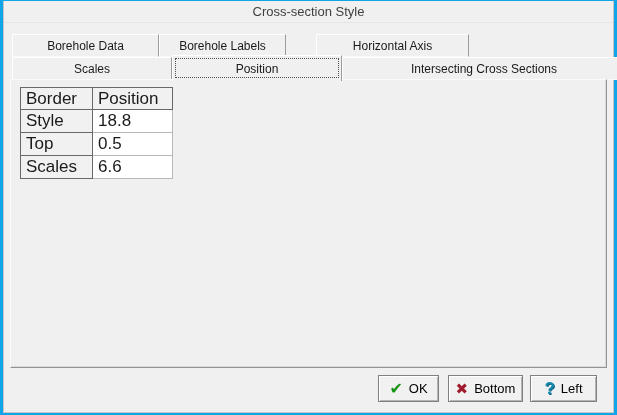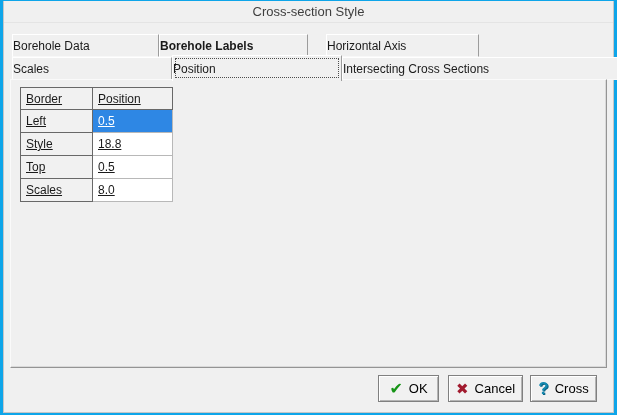--- a/index.html
+++ b/index.html
@@ -18,21 +18,21 @@
     display:flex;align-items:center;justify-content:center;
     font-size:13px;color:#3f3f3f;background:#f0f0f0;
     border-bottom:1px solid #e4e4e4;
   }
   
   .tab{
     position:absolute;height:23px;box-sizing:border-box;
     background:#f0f0f0;
     border-top:1px solid #ffffff;border-left:1px solid #ffffff;
     border-right:1px solid #9c9c9c;border-bottom:1px solid #f8f8f8;
-    display:flex;align-items:center;
+    display:flex;align-items:center;justify-content:center;
     color:#1a1a1a;cursor:default;
   }
   .tab.active{
     top:55px;height:26px;z-index:3;border-bottom:none;
   }
   .focus-rect{
     position:absolute;left:2px;top:2px;right:2px;bottom:3px;
     border:1px dotted #4d4d4d;pointer-events:none;
   }
   
@@ -42,21 +42,21 @@
     border:1px solid;border-color:#fafafa #949494 #949494 #fafafa;
     box-shadow:inset -1px -1px 0 #d9d9d9;
   }
   
   table.grid{
     position:absolute;left:20px;top:87px;border-collapse:collapse;
     background:#ffffff;
   }
   table.grid td{
     box-sizing:border-box;height:23px;padding:0 0 0 5px;
-    border:1px solid #b8b8b8;font-size:12px;vertical-align:middle;text-decoration:underline;
+    border:1px solid #b8b8b8;font-size:17px;vertical-align:middle;
   }
   table.grid tr.hdr td{height:22px;}
   table.grid td.fixed{
     background:#f1f1f1;border:1px solid #686868;
   }
   table.grid{border:1px solid #686868;}
   td.c-border{width:72px;}
   td.c-position{width:80px;}
   td.sel{background:#2e87e4;color:#ffffff;border-color:#2e87e4 #686868 #5a9fe0 #686868;}
   
@@ -79,24 +79,24 @@
 <div id="stage">
   <div class="window"></div>
 
   <div class="titlebar">
     <span>Cross-section Style</span>
   </div>
 
   <div class="tab" style="left:12px;top:34px;width:147px;">
     <span>Borehole Data</span>
   </div>
-  <div class="tab" style="left:159px;top:34px;width:149px;font-weight:bold;">
+  <div class="tab" style="left:159px;top:34px;width:127px;">
     <span>Borehole Labels</span>
   </div>
-  <div class="tab" style="left:316px;top:34px;width:153px;margin-left:10px;">
+  <div class="tab" style="left:316px;top:34px;width:153px;">
     <span>Horizontal Axis</span>
   </div>
 
   <div class="tab" style="left:12px;top:57px;width:160px;">
     <span>Scales</span>
   </div>
   <div class="tab active" style="left:172px;width:170px;">
     <span>Position</span>
     <span class="focus-rect"></span>
   </div>
@@ -106,43 +106,39 @@
 
   <div class="panel"></div>
 
   <table class="grid">
     <tbody>
         <tr class="hdr">
       <td class="fixed c-border">Border</td>
       <td class="fixed c-position">Position</td>
     </tr>
     <tr>
-      <td class="fixed c-border">Left</td>
-      <td class="c-position sel">0.5</td>
-    </tr>
-    <tr>
       <td class="fixed c-border">Style</td>
       <td class="c-position">18.8</td>
     </tr>
     <tr>
       <td class="fixed c-border">Top</td>
       <td class="c-position">0.5</td>
     </tr>
     <tr>
       <td class="fixed c-border">Scales</td>
-      <td class="c-position">8.0</td>
+      <td class="c-position">6.6</td>
     </tr>
   </tbody>
     </table>
 
   <div class="btn" style="left:378px;width:61px;">
     <span class="glyph check">✔</span>
     <span>OK</span>
   </div>
   <div class="btn" style="left:448px;width:75px;">
     <span class="glyph cross">✖</span>
-    <span>Cancel</span>
+    <span>Bottom</span>
   </div>
   <div class="btn" style="left:530px;width:67px;">
     <span class="glyph question">?</span>
-    <span>Cross</span>
+    <span>Left</span>
   </div>
 </div>
 
 </body></html>

